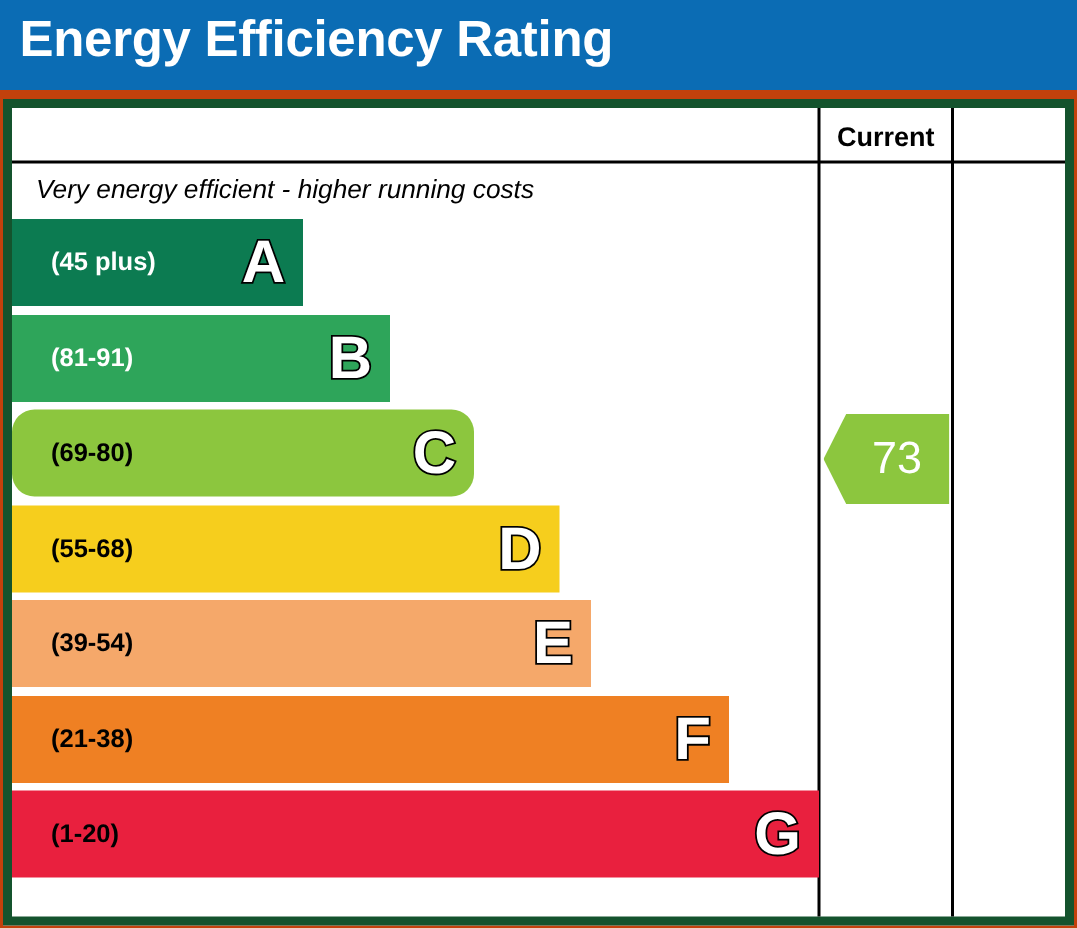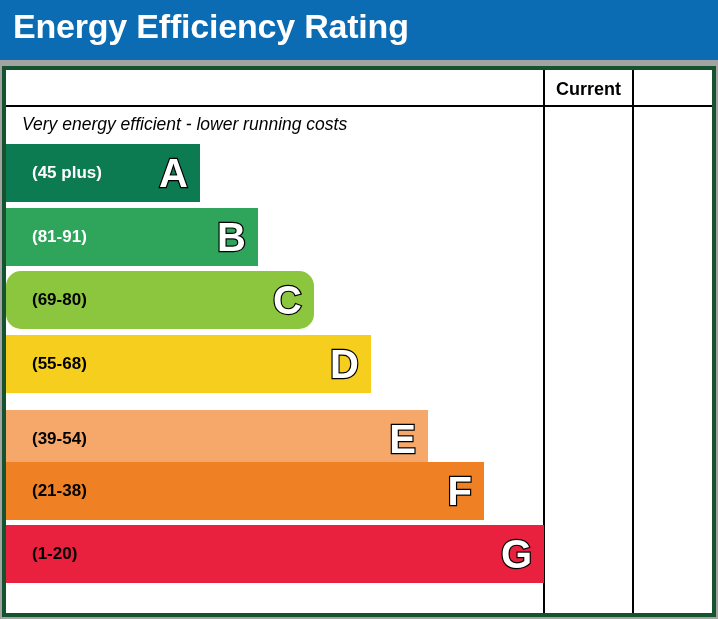--- a/index.html
+++ b/index.html
@@ -7,21 +7,21 @@
   html, body {
     margin: 0;
     padding: 0;
     background: #ffffff;
     font-family: "Liberation Sans", sans-serif;
   }
   #epc-root {
     position: relative;
     width: 718px;
     height: 619px;
-    background: #a3a3a3;
+    background: #c2410c;
     overflow: hidden;
   }
 
   
   .title-bar {
     position: absolute;
     left: 0;
     top: 0;
     width: 718px;
     height: 60px;
@@ -38,21 +38,21 @@
     white-space: nowrap;
   }
 
   
   .table-frame {
     position: absolute;
     left: 2px;
     top: 66px;
     width: 714px;
     height: 551px;
-    border: 4px solid #14532d;
+    border: 6px solid #14532d;
     background: #ffffff;
   }
   .hdr-rule {
     position: absolute;
     left: 0;
     top: 35px;
     width: 100%;
     height: 2px;
     background: #000000;
   }
@@ -146,49 +146,52 @@
   </div>
 
   <div class="table-frame">
 
     <div class="hdr-rule"></div>
     <div class="col-div c1"></div>
     <div class="col-div c2"></div>
 
     <div class="col-head current">Current</div>
 
-    <div class="caption top">Very energy efficient - lower running costs</div>
+    <div class="caption top">Very energy efficient - higher running costs</div>
 
     <div id="bands-layer">
         <div class="band" style="top: 74px; width: 194px; background: rgb(12, 123, 81);">
           <span class="band-range" style="color: rgb(255, 255, 255);">(45 plus)</span>
           <span class="band-letter">A</span>
         </div>
         <div class="band" style="top: 137.5px; width: 252px; background: rgb(46, 165, 90);">
           <span class="band-range" style="color: rgb(255, 255, 255);">(81-91)</span>
           <span class="band-letter">B</span>
         </div>
         <div class="band" style="top: 201px; width: 308px; background: rgb(140, 198, 62); border-radius: 15px;">
           <span class="band-range" style="color: rgb(0, 0, 0);">(69-80)</span>
           <span class="band-letter">C</span>
         </div>
         <div class="band" style="top: 264.5px; width: 365px; background: rgb(246, 206, 29);">
           <span class="band-range" style="color: rgb(0, 0, 0);">(55-68)</span>
           <span class="band-letter">D</span>
         </div>
-        <div class="band" style="top: 340px; width: 422px; background: rgb(245, 168, 106);">
+        <div class="band" style="top: 328px; width: 386px; background: rgb(245, 168, 106);">
           <span class="band-range" style="color: rgb(0, 0, 0);">(39-54)</span>
           <span class="band-letter">E</span>
         </div>
         <div class="band" style="top: 391.5px; width: 478px; background: rgb(239, 128, 35);">
           <span class="band-range" style="color: rgb(0, 0, 0);">(21-38)</span>
           <span class="band-letter">F</span>
         </div>
         <div class="band" style="top: 455px; width: 538px; background: rgb(233, 32, 62);">
           <span class="band-range" style="color: rgb(0, 0, 0);">(1-20)</span>
           <span class="band-letter">G</span>
         </div>
       </div>
 
+    <div class="rating-arrow" id="arrow-current" style="background: rgb(140, 198, 62); left: 541px; width: 84px; top: 204px;">
+      <span class="rating-value">73</span>
+    </div>
 
 
   </div>
 </div>
 
 </body></html>

